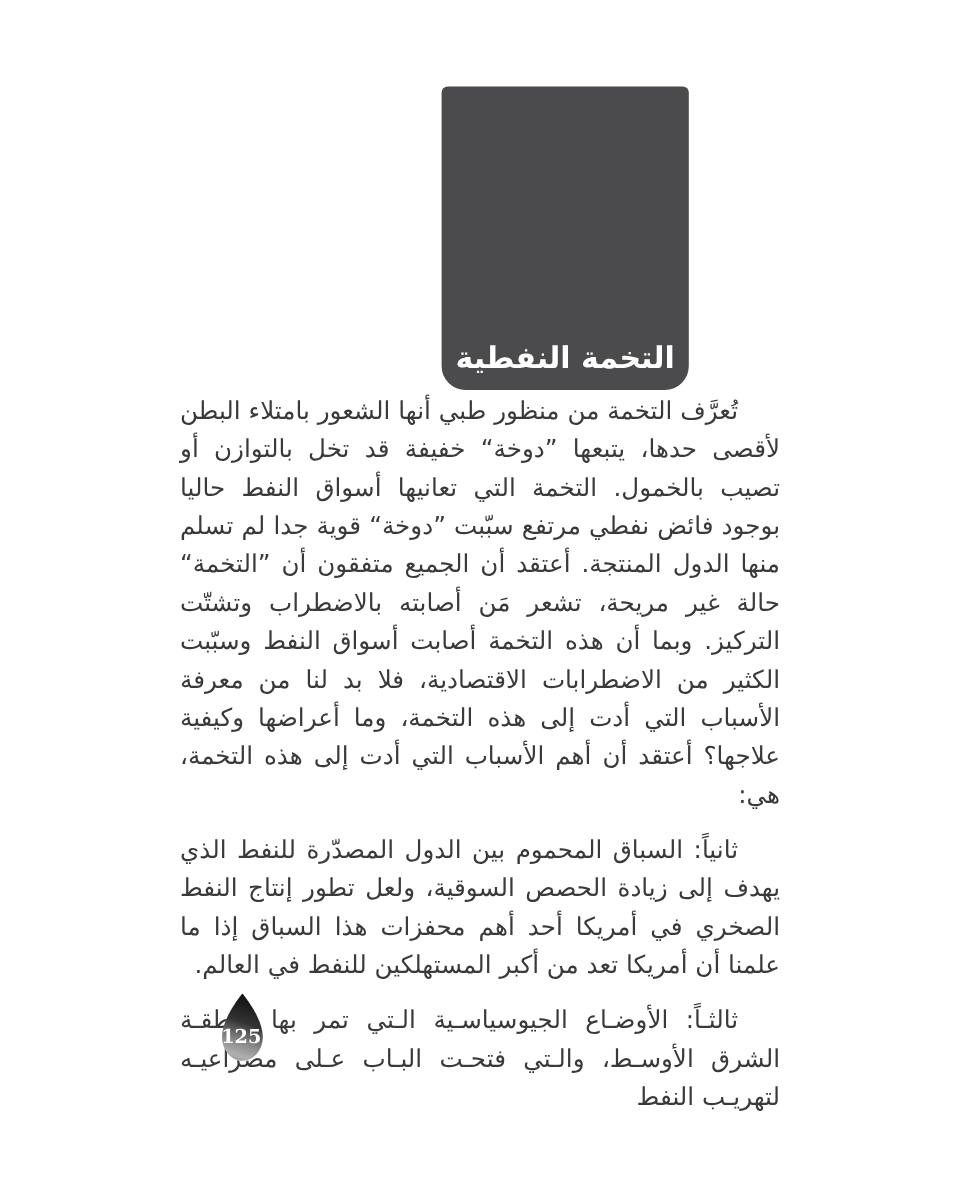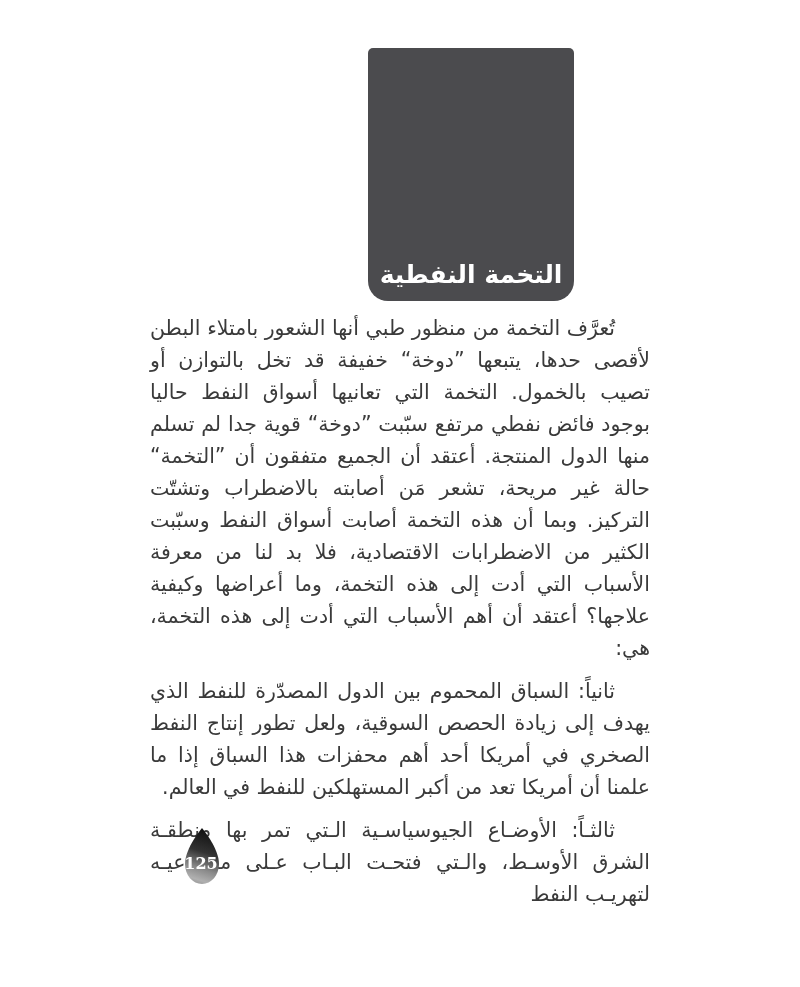--- a/index.html
+++ b/index.html
@@ -11,21 +11,21 @@
     position: relative;
     width: 800px;
     height: 987px;
     background: #ffffff;
     font-family: "DejaVu Sans", sans-serif;
     overflow: hidden;
   }
   .chapter-box {
     position: absolute;
     left: 368px;
-    top: 48px;
+    top: 72px;
     width: 206px;
     height: 253px;
     background: #4b4b4e;
     border-radius: 5px 5px 20px 20px;
     display: flex;
     align-items: flex-end;
     justify-content: center;
   }
   .chapter-title {
     direction: rtl;
@@ -42,21 +42,21 @@
     right: 150px;
     width: 500px;
     direction: rtl;
     unicode-bidi: embed;
     text-align: justify;
     color: #3a3a3a;
     font-size: 20.5px;
     line-height: 32px;
   }
   .article p {
-    margin: 0 0 11px 0;
+    margin: 14px 0 11px 0;
     text-indent: 35px;
   }
   .page-number-drop {
     position: absolute;
     left: 181px;
     top: 827px;
     width: 42px;
     height: 60px;
   }
   .page-number-drop svg {

